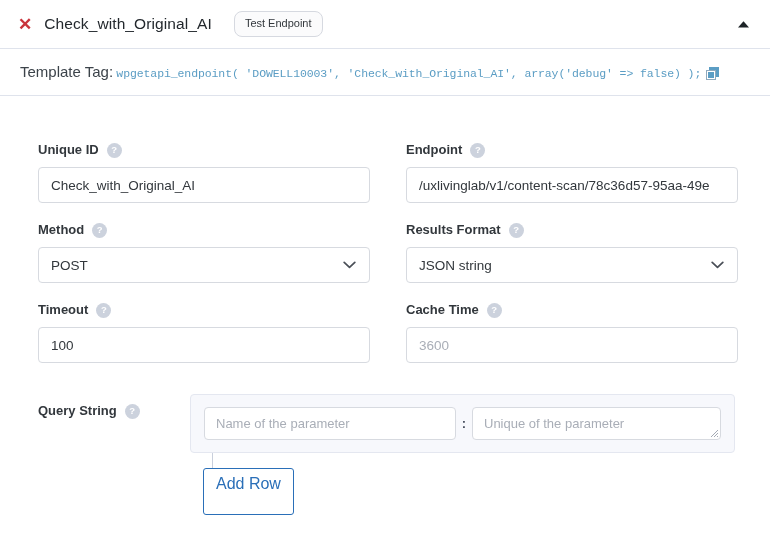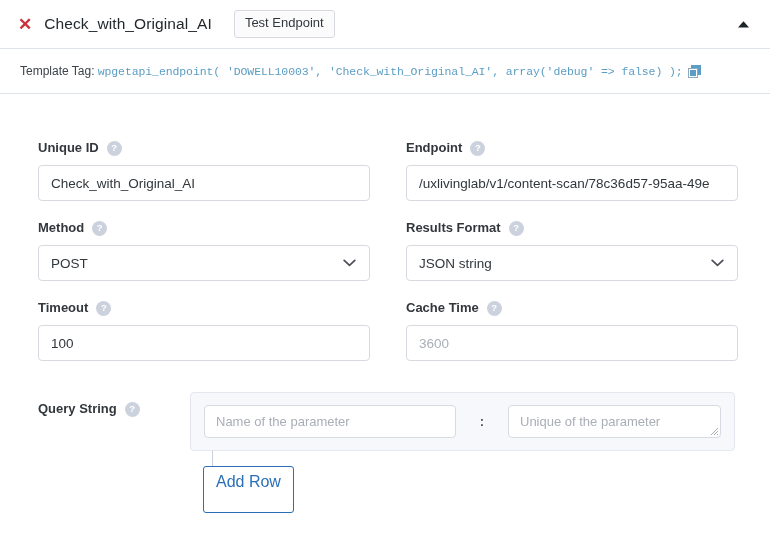--- a/index.html
+++ b/index.html
@@ -38,25 +38,25 @@
   }
   .endpoint-title {
     font-size: 15.5px;
     color: #23282d;
     font-weight: 400;
     letter-spacing: 0.1px;
     white-space: nowrap;
   }
   .test-endpoint-btn {
     margin-left: 22px;
-    font-size: 13px;
+    font-size: 11px;
     color: #32373c;
     background: #fbfbfc;
     border: 1px solid #d6d9e0;
-    border-radius: 3px;
+    border-radius: 8px;
     padding: 5px 10px 6px 10px;
     line-height: 1.1;
     cursor: pointer;
     font-family: "Liberation Sans", sans-serif;
     white-space: nowrap;
   }
   .collapse-toggle {
     position: absolute;
     right: 18px;
     top: 50%;
@@ -78,21 +78,21 @@
   }
   .code-line {
     font-size: 11.5px;
     line-height: 19px;
     color: #3c434a;
     word-break: break-word;
   }
   .code-line .code-label {
     font-family: "Liberation Sans", sans-serif;
     color: #3c434a;
-    font-size: 12px;
+    font-size: 15px;
   }
   .code-line .code-text {
     font-family: "Liberation Mono", monospace;
     color: #5b9dc4;
     font-size: 11.5px;
     letter-spacing: -0.1px;
   }
   .copy-icon {
     display: inline-block;
     vertical-align: -3px;
@@ -187,21 +187,20 @@
   }
   .query-panel-wrap { flex: 1; }
   .query-panel {
     background: #f7f8fc;
     border: 1px solid #e4e7f0;
     border-radius: 4px;
     padding: 12px 13px;
     display: flex;
     align-items: flex-end;
     box-sizing: border-box;
-    gap: 18px;
   }
   .param-name-input {
     flex: 0 0 252px;
     width: 252px;
     height: 33px;
     box-sizing: border-box;
     border: 1px solid #d7dae0;
     border-radius: 4px;
     background: #ffffff;
     font-size: 13px;

